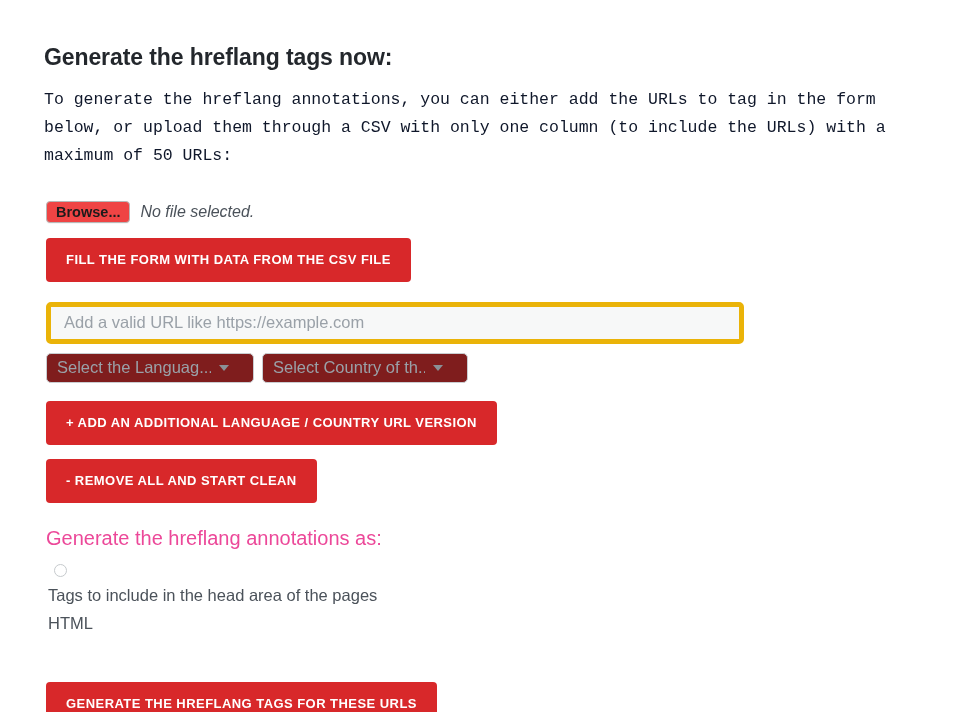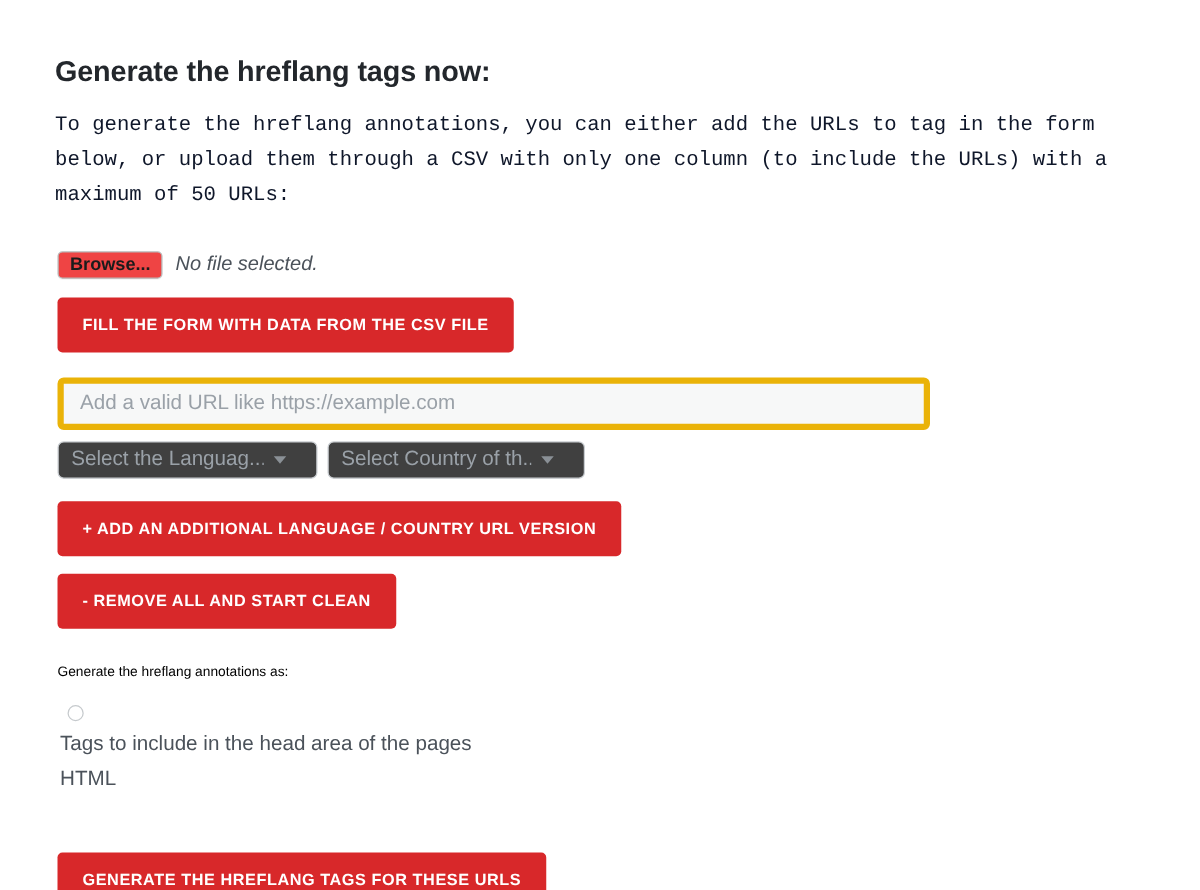--- a/index.html
+++ b/index.html
@@ -126,21 +126,21 @@
     display: flex;
     gap: 8px;
     margin: 0 0 0 2px;
   }
   .fake-select {
     box-sizing: border-box;
     display: inline-flex;
     align-items: center;
     justify-content: space-between;
     height: 30px;
-    background: #404040;
+    background: #7f1d1d;
     border: 1px solid #c9cdd1;
     border-radius: 5px;
     padding: 0 24px 0 10px;
     font-size: 16.5px;
     color: #9aa1a8;
     cursor: pointer;
     white-space: nowrap;
     overflow: hidden;
   }
   .fake-select.lang  { width: 208px; }
@@ -155,22 +155,22 @@
     margin-left: 8px;
     width: 0;
     height: 0;
     border-left: 5px solid transparent;
     border-right: 5px solid transparent;
     border-top: 6px solid #8a9096;
   }
 
   
   .radio-heading {
-    font-size: 11px;
-    color: #000000;
+    font-size: 20px;
+    color: #ec4899;
     margin: 23px 0 0 2px;
     line-height: 24px;
   }
 
   .radio-area {
     position: relative;
     margin: 14px 0 0 0;
     height: 70px;
   }
   .radio-group-left {

